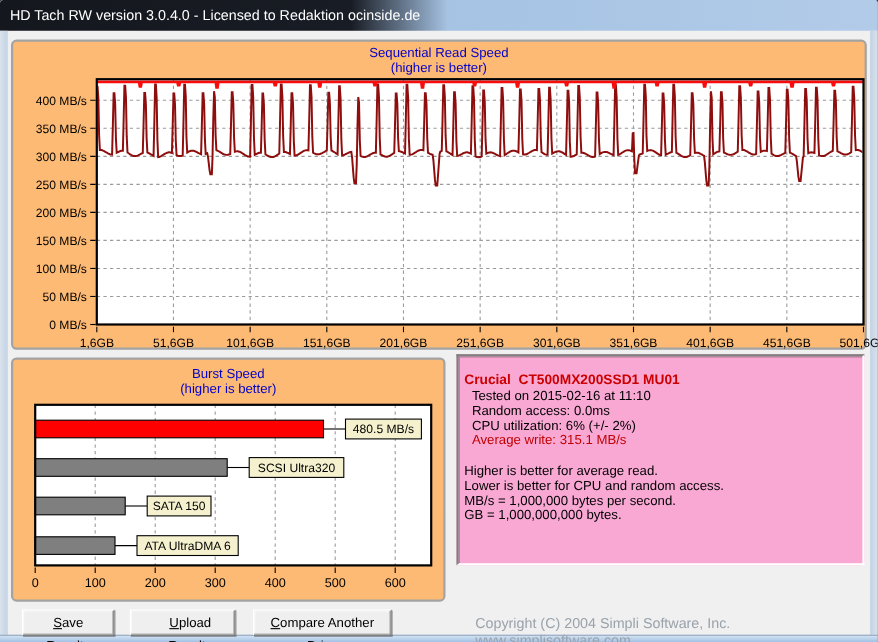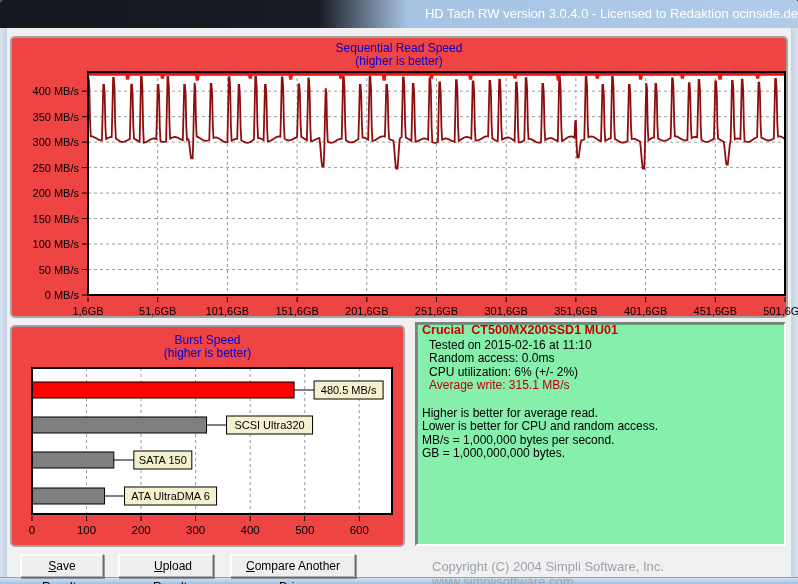--- a/index.html
+++ b/index.html
@@ -7,38 +7,37 @@
   .window{
     position:relative;width:798px;height:584px;overflow:hidden;
     font-family:"Liberation Sans",sans-serif;background:#f0f0f0;
     border-radius:3px 3px 0 0;box-shadow:0 0 0 1px #2e333c;
   }
   .titlebar{
     position:absolute;left:0;top:0;width:798px;height:28px;
     background:linear-gradient(90deg,#14171e 0%,#181c24 40%,#a6c3e3 51%,#b2cbe9 100%);
     color:#fff;font-size:13px;line-height:28px;padding-left:9px;
     border-radius:3px 3px 0 0;
-    text-align:right;
   }
   .frame-left,.frame-right{position:absolute;top:28px;height:549px;width:7px;background:linear-gradient(90deg,#d9e2ec,#c2d2e5);}
   .frame-left{left:0;}
   .frame-right{right:0;background:linear-gradient(90deg,#c2d2e5,#d9e2ec);}
   .frame-bottom{position:absolute;left:0;top:577px;width:798px;height:7px;
     background:linear-gradient(180deg,#d3e2f2,#9fc0e4);border-top:1px solid #8ba3bf;}
-  .groupbox{position:absolute;border:2px solid #a3a3a3;border-radius:5px;background:#ef4444;}
+  .groupbox{position:absolute;border:2px solid #a3a3a3;border-radius:5px;background:#fdba74;}
   .chart-title{position:absolute;width:100%;text-align:center;color:#0202c8;font-size:12px;}
   .gb-seq{left:10px;top:36px;width:778px;height:282px;}
   .gb-burst{left:10px;top:325px;width:395px;height:222px;}
   .gb-seq svg,.gb-burst svg{position:absolute;left:0;top:0;overflow:visible;}
   svg text{font-family:"Liberation Sans",sans-serif;fill:#000;}
   .infopanel{
-    position:absolute;left:415px;top:322px;width:371px;height:224px;background:#86efac;
+    position:absolute;left:415px;top:322px;width:371px;height:192px;background:#f9a8d4;
     border:2px solid;border-color:#7f7f7f #ffffff #ffffff #7f7f7f;
     box-shadow:inset 1px 1px 0 rgba(64,64,64,.45);
-    padding:0 5px;font-size:12px;line-height:13.5px;color:#000;
+    padding:15px 5px;font-size:12px;line-height:13.5px;color:#000;
   }
   .drive-title{font-weight:bold;color:#cc0000;font-size:12.5px;white-space:pre;margin-bottom:1px;}
   .detail-line{padding-left:7px;white-space:pre;}
   .write-line{padding-left:7px;color:#c00000;white-space:pre;}
   .notes{margin-top:14px;}
   .note-line{white-space:pre;}
   .btn{
     position:absolute;height:24px;font-size:12px;color:#000;text-align:center;
     background:#efefef;border:1px solid;border-color:#ffffff #6a6a6a #6a6a6a #ffffff;
     box-shadow:inset -1px -1px 0 #b0b0b0,inset 1px 1px 0 #fafafa,1px 1px 0 rgba(0,0,0,.35);

